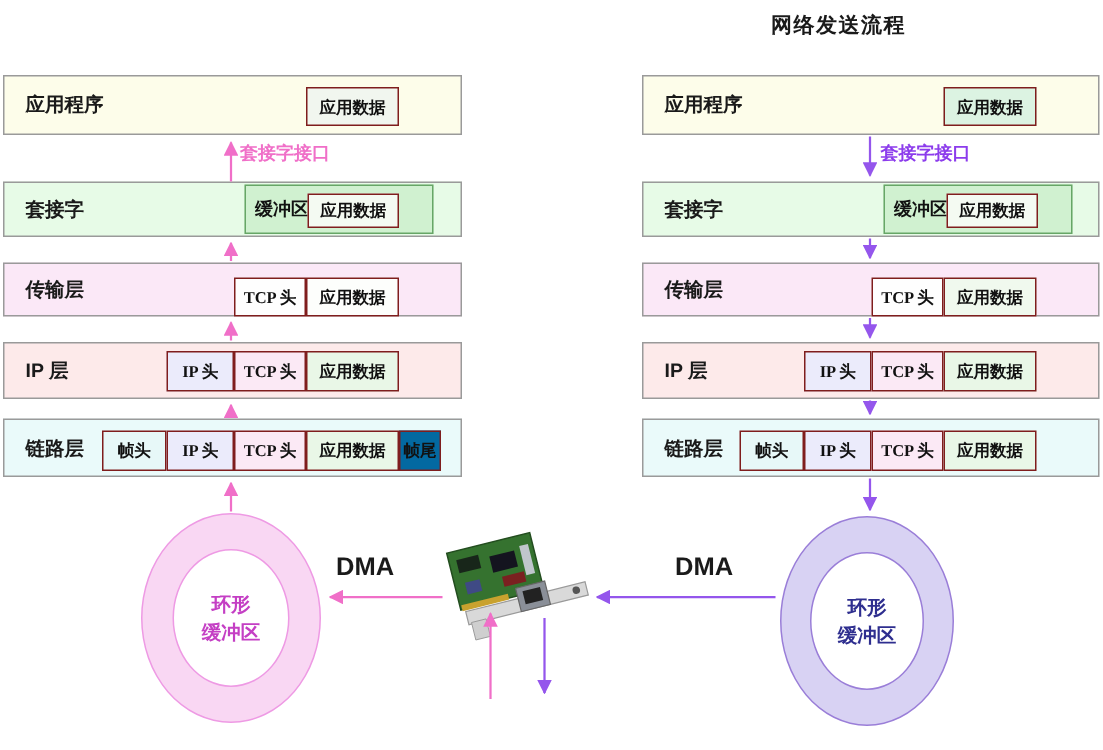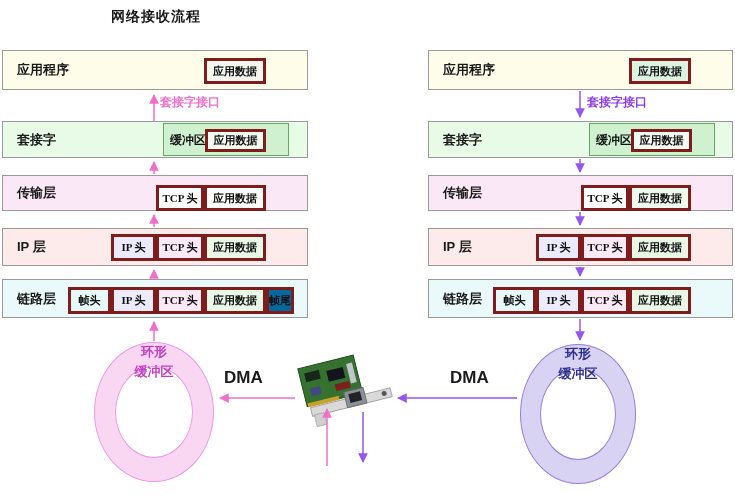--- a/index.html
+++ b/index.html
@@ -10,57 +10,57 @@
   .title{
     position:absolute;font-size:14px;font-weight:bold;color:#1a1a1a;text-align:center;
     letter-spacing:1px;
   }
   .row{position:absolute;border:1px solid #9a9a9a;box-sizing:border-box;text-decoration:underline;}
   .rlabel{
     position:absolute;left:14px;top:50%;transform:translateY(-50%);
     font-size:13px;font-weight:bold;color:#1a1a1a;white-space:nowrap;
   }
   .dbox{
-    position:absolute;border:3px solid #7f1d1d;box-sizing:border-box;
+    position:absolute;border:1px solid #7f1d1d;box-sizing:border-box;
     display:flex;align-items:center;justify-content:center;
     font-family:"Liberation Serif","DejaVu Serif",serif;
     font-size:11px;font-weight:bold;color:#111;white-space:nowrap;background:#fff;
   }
   .bufbox{
     position:absolute;border:1px solid #67a667;box-sizing:border-box;background:#d0f1d0;
   }
   .buflabel{
     position:absolute;left:6px;top:50%;transform:translateY(-50%);
     font-size:12px;font-weight:bold;color:#111;white-space:nowrap;
   }
   .socketif{position:absolute;font-size:12px;font-weight:bold;white-space:nowrap;}
   .dma{position:absolute;font-size:17px;font-weight:700;color:#1a1a1a;}
   .ring-outer{position:absolute;border-radius:50%;box-sizing:border-box;}
   .ring-inner{position:absolute;border-radius:50%;box-sizing:border-box;background:#fff;}
   .ring-text{
-    position:absolute;display:flex;flex-direction:column;align-items:center;
+    position:absolute;display:flex;flex-direction:column;align-items:center;justify-content:center;
     font-size:13px;font-weight:bold;line-height:1.5;text-align:center;
   }
   .packet{
     position:absolute;border-radius:50%;box-sizing:border-box;
     background:#c9f2c9;border:1.5px solid #3d9970;
     display:flex;align-items:center;justify-content:center;
     font-size:13px;font-weight:bold;color:#111;
   }
   .watermark{
     position:absolute;right:4px;bottom:3px;font-size:13px;color:#c9c9c9;letter-spacing:.5px;
   }
   svg.overlay{position:absolute;left:0;top:0;pointer-events:none;}
 </style>
 </head>
 <body>
 
 <div class="stage">
 
-  <div class="title" style="left:0px;top:8px;width:312px;">网络接收流程</div>
+  <div class="title" style="left:409px;top:8px;width:300px;">网络发送流程</div>
 
   <div class="row" style="left:2px;top:50px;width:306px;height:40px;background:#fdfdea;">
     <span class="rlabel">应用程序</span>
     <div class="dbox" style="left:201px;top:7px;width:62px;height:26px;background:#f1f6ef;">应用数据</div>
   </div>
 
   <div class="row" style="left:2px;top:121px;width:306px;height:37px;background:#e7fbe7;">
     <span class="rlabel">套接字</span>
     <div class="bufbox" style="left:160px;top:1px;width:126px;height:33px;">
       <span class="buflabel">缓冲区</span>

